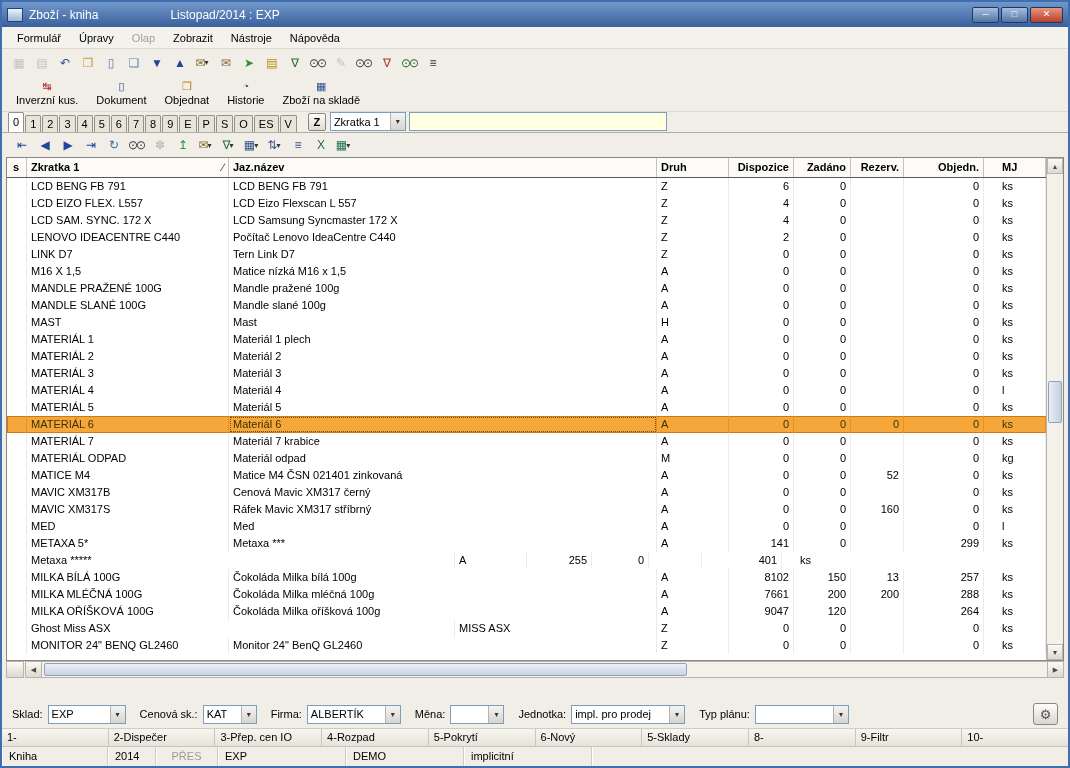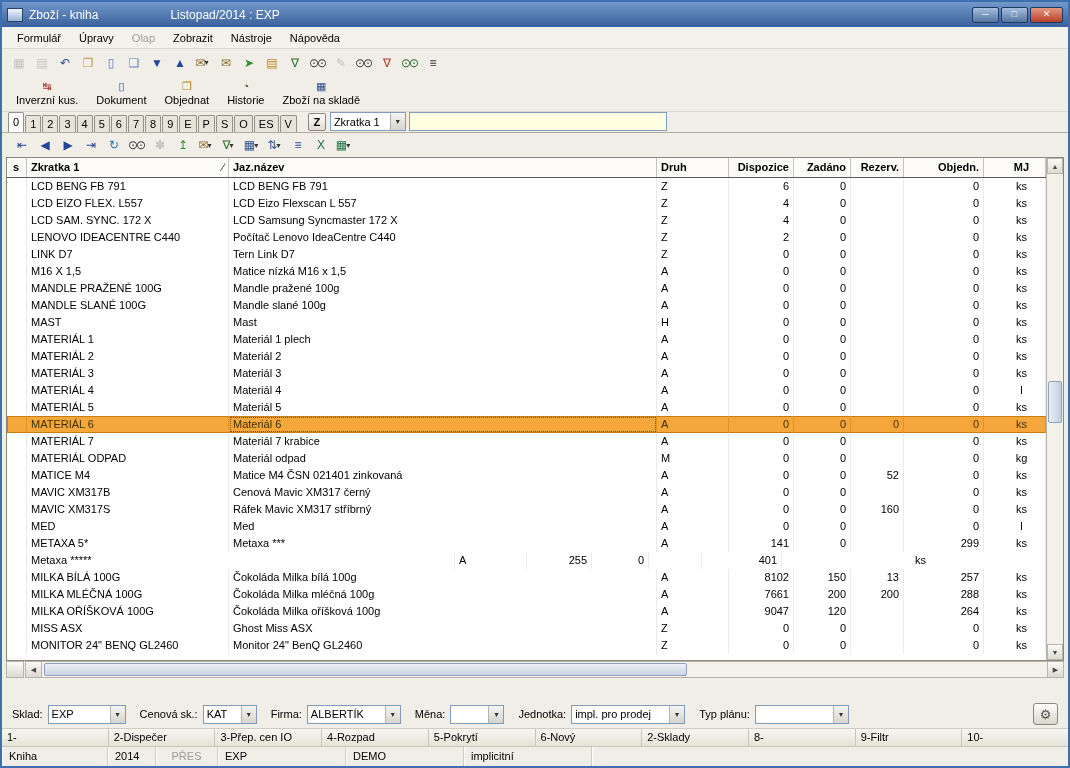--- a/index.html
+++ b/index.html
@@ -58,21 +58,21 @@
   .row { display:flex; height:17px; line-height:16px; }
   .c { border-right:1px solid #ebebeb; padding:0 4px; white-space:nowrap; overflow:hidden; }
   .c-s { flex:0 0 20px; padding-left:6px; }
   .c-zkratka { flex:0 0 202px; }
   .c-nazev { flex:0 0 428px; }
   .c-druh { flex:0 0 72px; }
   .c-dispozice { flex:0 0 65px; }
   .c-zadano { flex:0 0 57px; }
   .c-rezerv { flex:0 0 53px; }
   .c-objedn { flex:0 0 80px; }
-  .c-mj { flex:1; padding-left:18px;text-align:center; }
+  .c-mj { flex:1; padding-left:18px; }
   .num { text-align:right; }
   .hc.c-zkratka { display:flex; justify-content:space-between; align-items:center; }
   .sortind { font-weight:normal; color:#333; }
   .row.is-selected { background:#f6a73c; color:#3d3000; box-shadow:inset 0 0 0 1px #c87d10; }
   .row.is-selected .c { border-right-color:#e29420; }
   .row.is-selected .c-nazev { outline:1px dotted #6b5200; outline-offset:-2px; }
 
   
   .vscroll { flex:0 0 17px; border-left:1px solid #b7b4aa; background:#f3f1ea; display:flex; flex-direction:column; }
   .sbtn { flex:0 0 16px; display:flex; align-items:center; justify-content:center; font-size:7px; color:#4a4a4a; background:linear-gradient(#fbfaf7,#dcd9d0); border:1px solid #b7b4aa; }
@@ -701,22 +701,22 @@
             <div class="c c-druh">A</div>
             <div class="c c-dispozice num">9047</div>
             <div class="c c-zadano num">120</div>
             <div class="c c-rezerv num"></div>
             <div class="c c-objedn num">264</div>
             <div class="c c-mj">ks</div>
           </div>
 
           <div class="row">
             <div class="c c-s"></div>
+            <div class="c c-nazev">Ghost Miss ASX</div>
             <div class="c c-zkratka">MISS ASX</div>
-            <div class="c c-nazev">Ghost Miss ASX</div>
             <div class="c c-druh">Z</div>
             <div class="c c-dispozice num">0</div>
             <div class="c c-zadano num">0</div>
             <div class="c c-rezerv num"></div>
             <div class="c c-objedn num">0</div>
             <div class="c c-mj">ks</div>
           </div>
 
           <div class="row">
             <div class="c c-s"></div>
@@ -810,21 +810,21 @@
   </div>
 
   <div class="fkeybar">
 
   <div class="fkey">1-</div>
       <div class="fkey">2-Dispečer</div>
       <div class="fkey">3-Přep. cen IO</div>
       <div class="fkey">4-Rozpad</div>
       <div class="fkey">5-Pokrytí</div>
       <div class="fkey">6-Nový</div>
-      <div class="fkey">2-Sklady</div>
+      <div class="fkey">5-Sklady</div>
       <div class="fkey">8-</div>
       <div class="fkey">9-Filtr</div>
       <div class="fkey">10-</div>
     </div>
 
   <div class="statusbar">
 
   <div class="scell id-kniha">Kniha</div>
       <div class="scell id-rok">2014</div>
       <div class="scell is-dim id-pres">PŘES</div>

